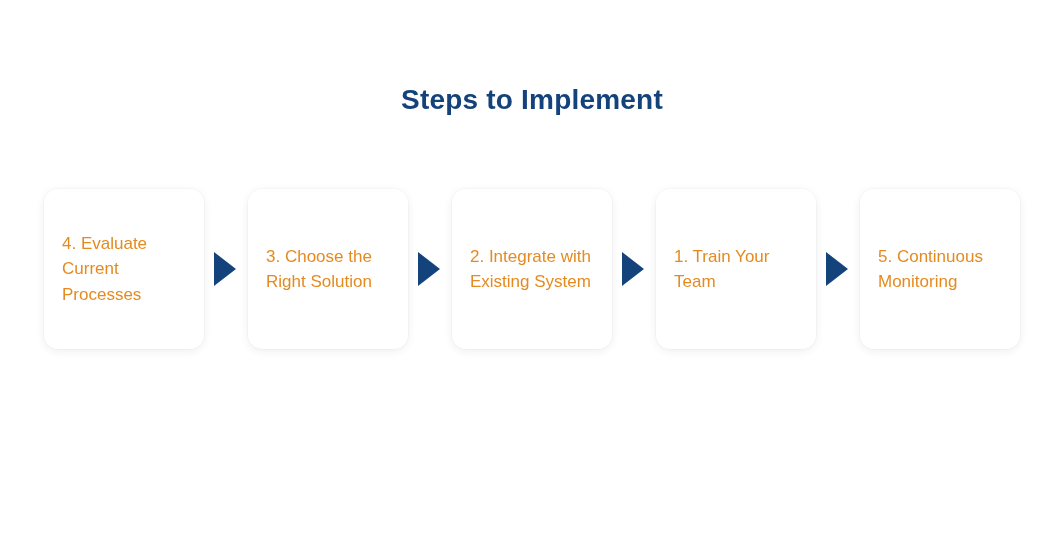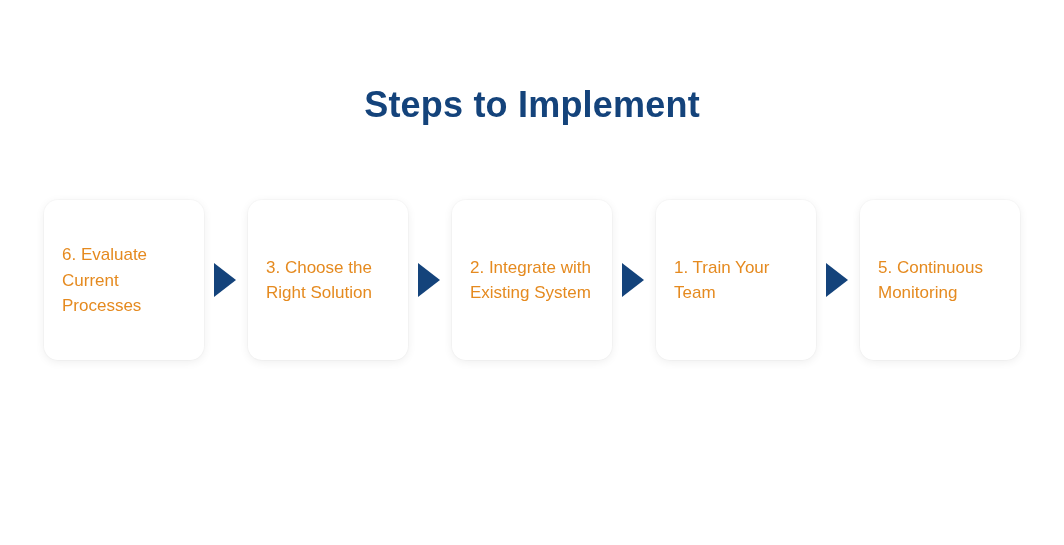--- a/index.html
+++ b/index.html
@@ -8,21 +8,21 @@
     height: 545px;
     background: #ffffff;
     font-family: -apple-system, BlinkMacSystemFont, "Segoe UI", Arial, sans-serif;
     display: flex;
     flex-direction: column;
     align-items: center;
     padding-top: 80px;
   }
   .title {
     color: #14437b;
-    font-size: 36px;
+    font-size: 28px;
     font-weight: 700;
     text-align: center;
     line-height: 1.4;
     margin-bottom: 70px;
     letter-spacing: 0.2px;
   }
   .flow {
     display: flex;
     align-items: center;
     justify-content: center;
@@ -58,21 +58,21 @@
 </head>
 <body>
 
 <div class="title">
   <div>Steps to Implement</div>
 </div>
 
 <div class="flow">
 
   <div class="step">
-    <div class="step-label">6. Evaluate Current Processes</div>
+    <div class="step-label">4. Evaluate Current Processes</div>
   </div>
 
   <div class="arrow">
     <svg width="24" height="34" viewBox="0 0 24 34">
         <polygon points="0,0 22,17 0,34" fill="#14437b"></polygon>
       </svg>
   </div>
 
   <div class="step">
     <div class="step-label">3. Choose the Right Solution</div>

